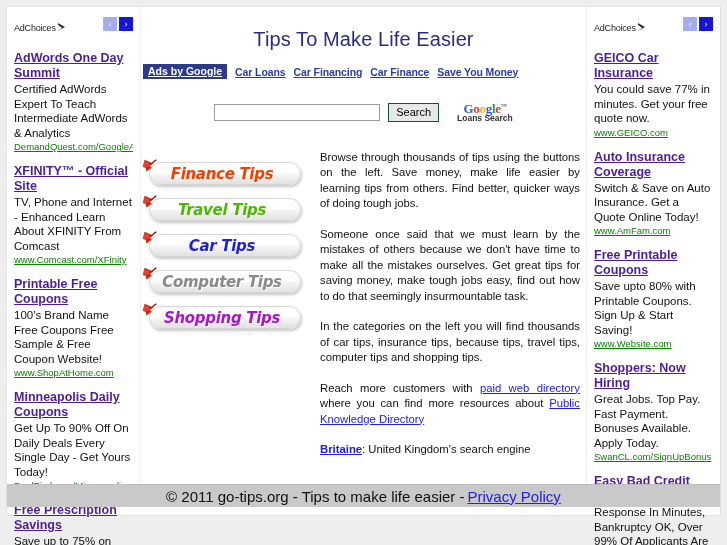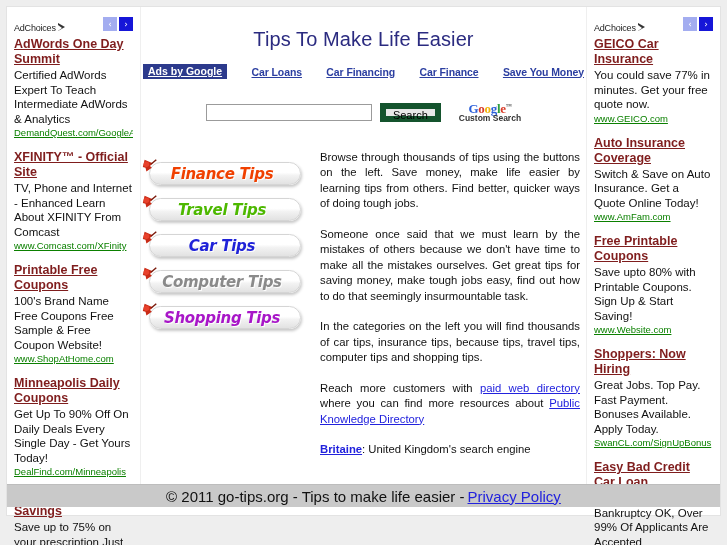--- a/index.html
+++ b/index.html
@@ -33,21 +33,21 @@
     box-sizing: border-box;
     padding: 10px 7px 0 7px;
     background: #ffffff;
   }
   .sidebar.left { left: 0; border-right: 1px solid #efefef; }
   .sidebar.right { right: 0; border-left: 1px solid #efefef; }
 
   .adchoices-bar {
     position: relative;
     height: 16px;
-    margin-bottom: 4px;
+    margin-bottom: 18px;
   }
   .adchoices-label {
     font-size: 9px;
     color: #222;
     letter-spacing: -0.2px;
     line-height: 14px;
     display: inline-block;
   }
   .adchoices-tri {
     display: inline-block;
@@ -100,21 +100,21 @@
     color: #ffffff;
     font-family: "DejaVu Sans", sans-serif;
   }
   .arrow-btn.prev { background: #a3adf0; }
   .arrow-btn.next { background: #1616d8; }
 
   .ad-block { margin-bottom: 11px; }
   .ad-title {
     font-size: 12.5px;
     font-weight: bold;
-    color: #7f1d1d;
+    color: #4c1d95;
     text-decoration: underline;
     line-height: 15px;
     display: block;
     cursor: pointer;
   }
   .ad-desc {
     font-size: 11.5px;
     color: #111;
     line-height: 14.5px;
     margin-top: 1px;
@@ -141,21 +141,21 @@
   .site-title {
     text-align: center;
     font-size: 20px;
     color: #2b2b80;
     margin-top: 21px;
     letter-spacing: 0.1px;
     font-family: "Liberation Sans", sans-serif;
   }
   .ads-links {
     display: flex;
-    justify-content: space-between;
+    justify-content: flex-start;
     align-items: center;
     gap: 8px;
     margin-top: 13px;
   }
   .ads-badge {
     background: #2c3a8c;
     color: #ffffff;
     font-size: 10.5px;
     font-weight: bold;
     padding: 1px 5px 2px 5px;
@@ -182,21 +182,21 @@
     width: 166px;
     height: 17px;
     border: 1px solid #9b9b9b;
     box-sizing: border-box;
     font-size: 11px;
     padding: 0 3px;
     font-family: "Liberation Sans", sans-serif;
     background: #fff;
   }
   .search-btn {
-    border: 6px solid #14532d;
+    border: 1px solid #14532d;
     background: #e8e8e8;
     font-size: 11px;
     height: 19px;
     padding: 0 7px;
     cursor: pointer;
     font-family: "Liberation Sans", sans-serif;
     color: #000;
   }
   .gcs-logo {
     text-align: center;
@@ -338,21 +338,21 @@
       <a class="ads-link">Car Financing</a>
       <a class="ads-link">Car Finance</a>
       <a class="ads-link">Save You Money</a>
     </div>
 
     <div class="search-row">
       <input class="search-input" type="text" placeholder="" style="">
       <button class="search-btn">Search</button>
       <div class="gcs-logo">
         <div class="gcs-word"><span class="g1">G</span><span class="g2">o</span><span class="g3">o</span><span class="g4">g</span><span class="g5">l</span><span class="g6">e</span><span class="gcs-tm">™</span></div>
-        <div class="gcs-sub">Custom Search</div>
+        <div class="gcs-sub">Loans Search</div>
       </div>
     </div>
 
     <div class="content-row">
       <div class="tips-col">
 
         <div class="tip-btn">
           <svg class="pin" viewBox="0 0 20 20">
             <path d="M4 3 L13 7 L10 10 L12 12 L6 16 L5 12 L2 11 Z" fill="#c92b16"></path>
             <path d="M11 8 L17 3" stroke="#7a1a0c" stroke-width="1.6" fill="none"></path>

